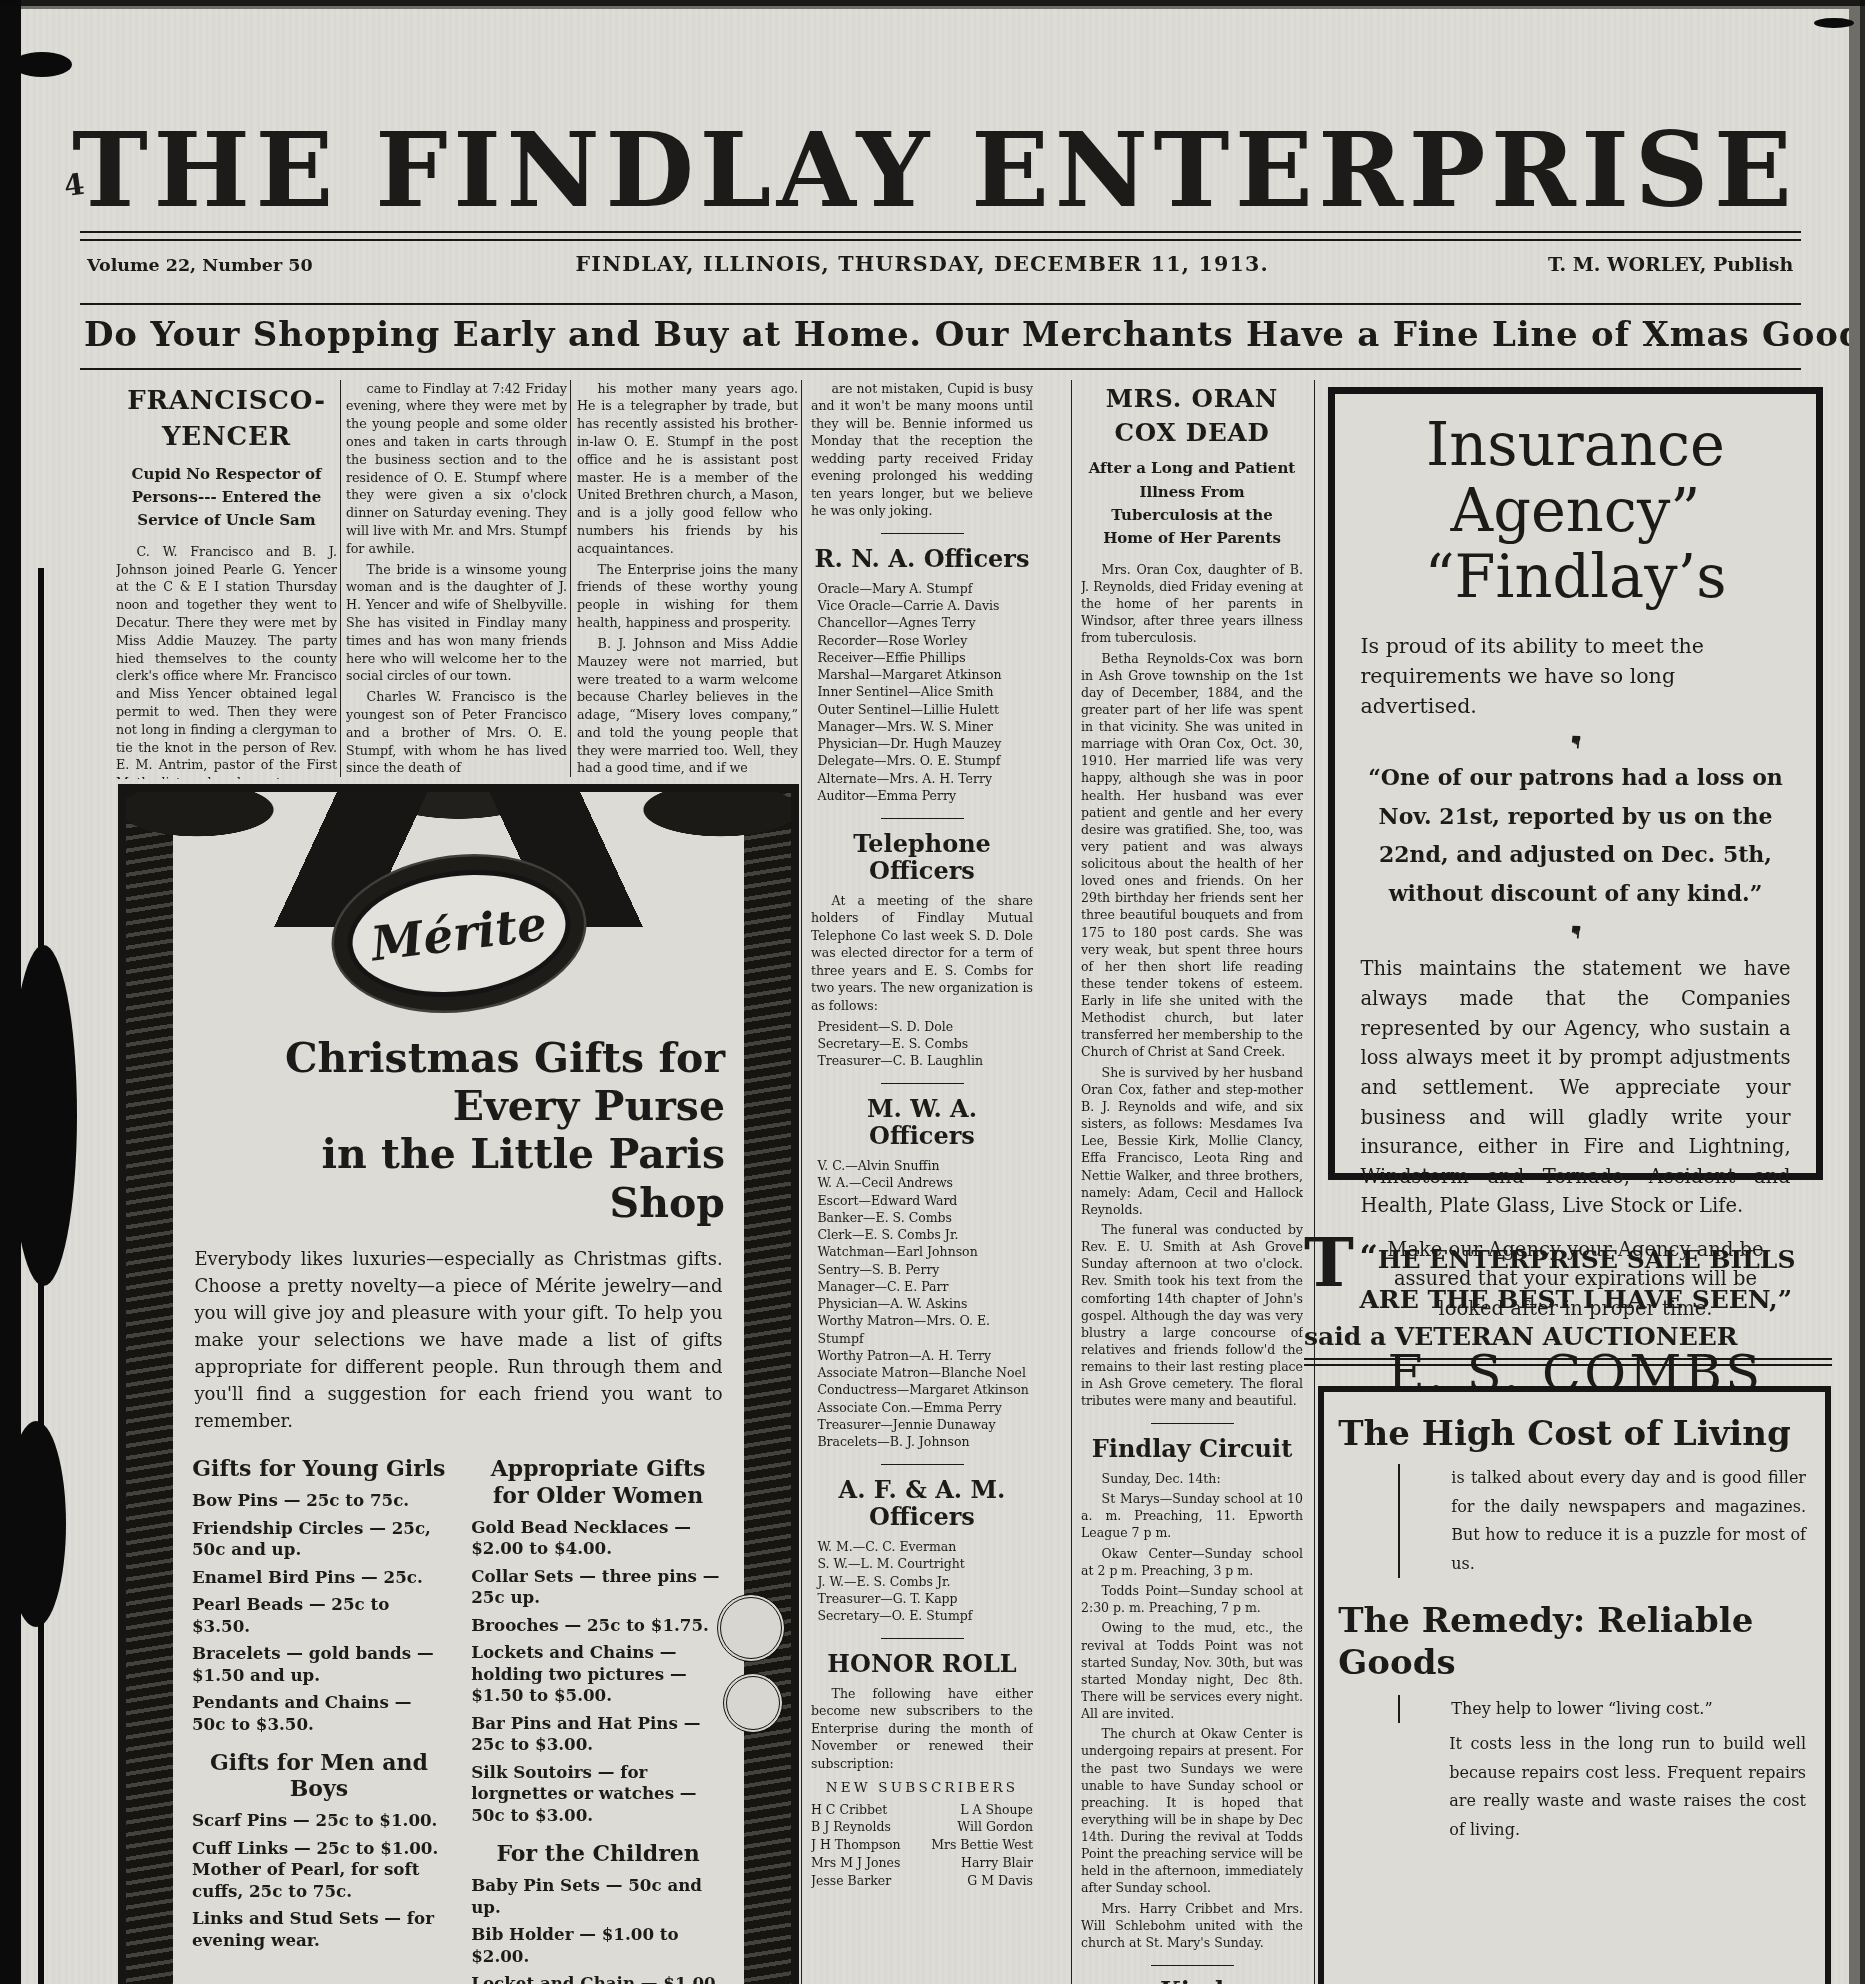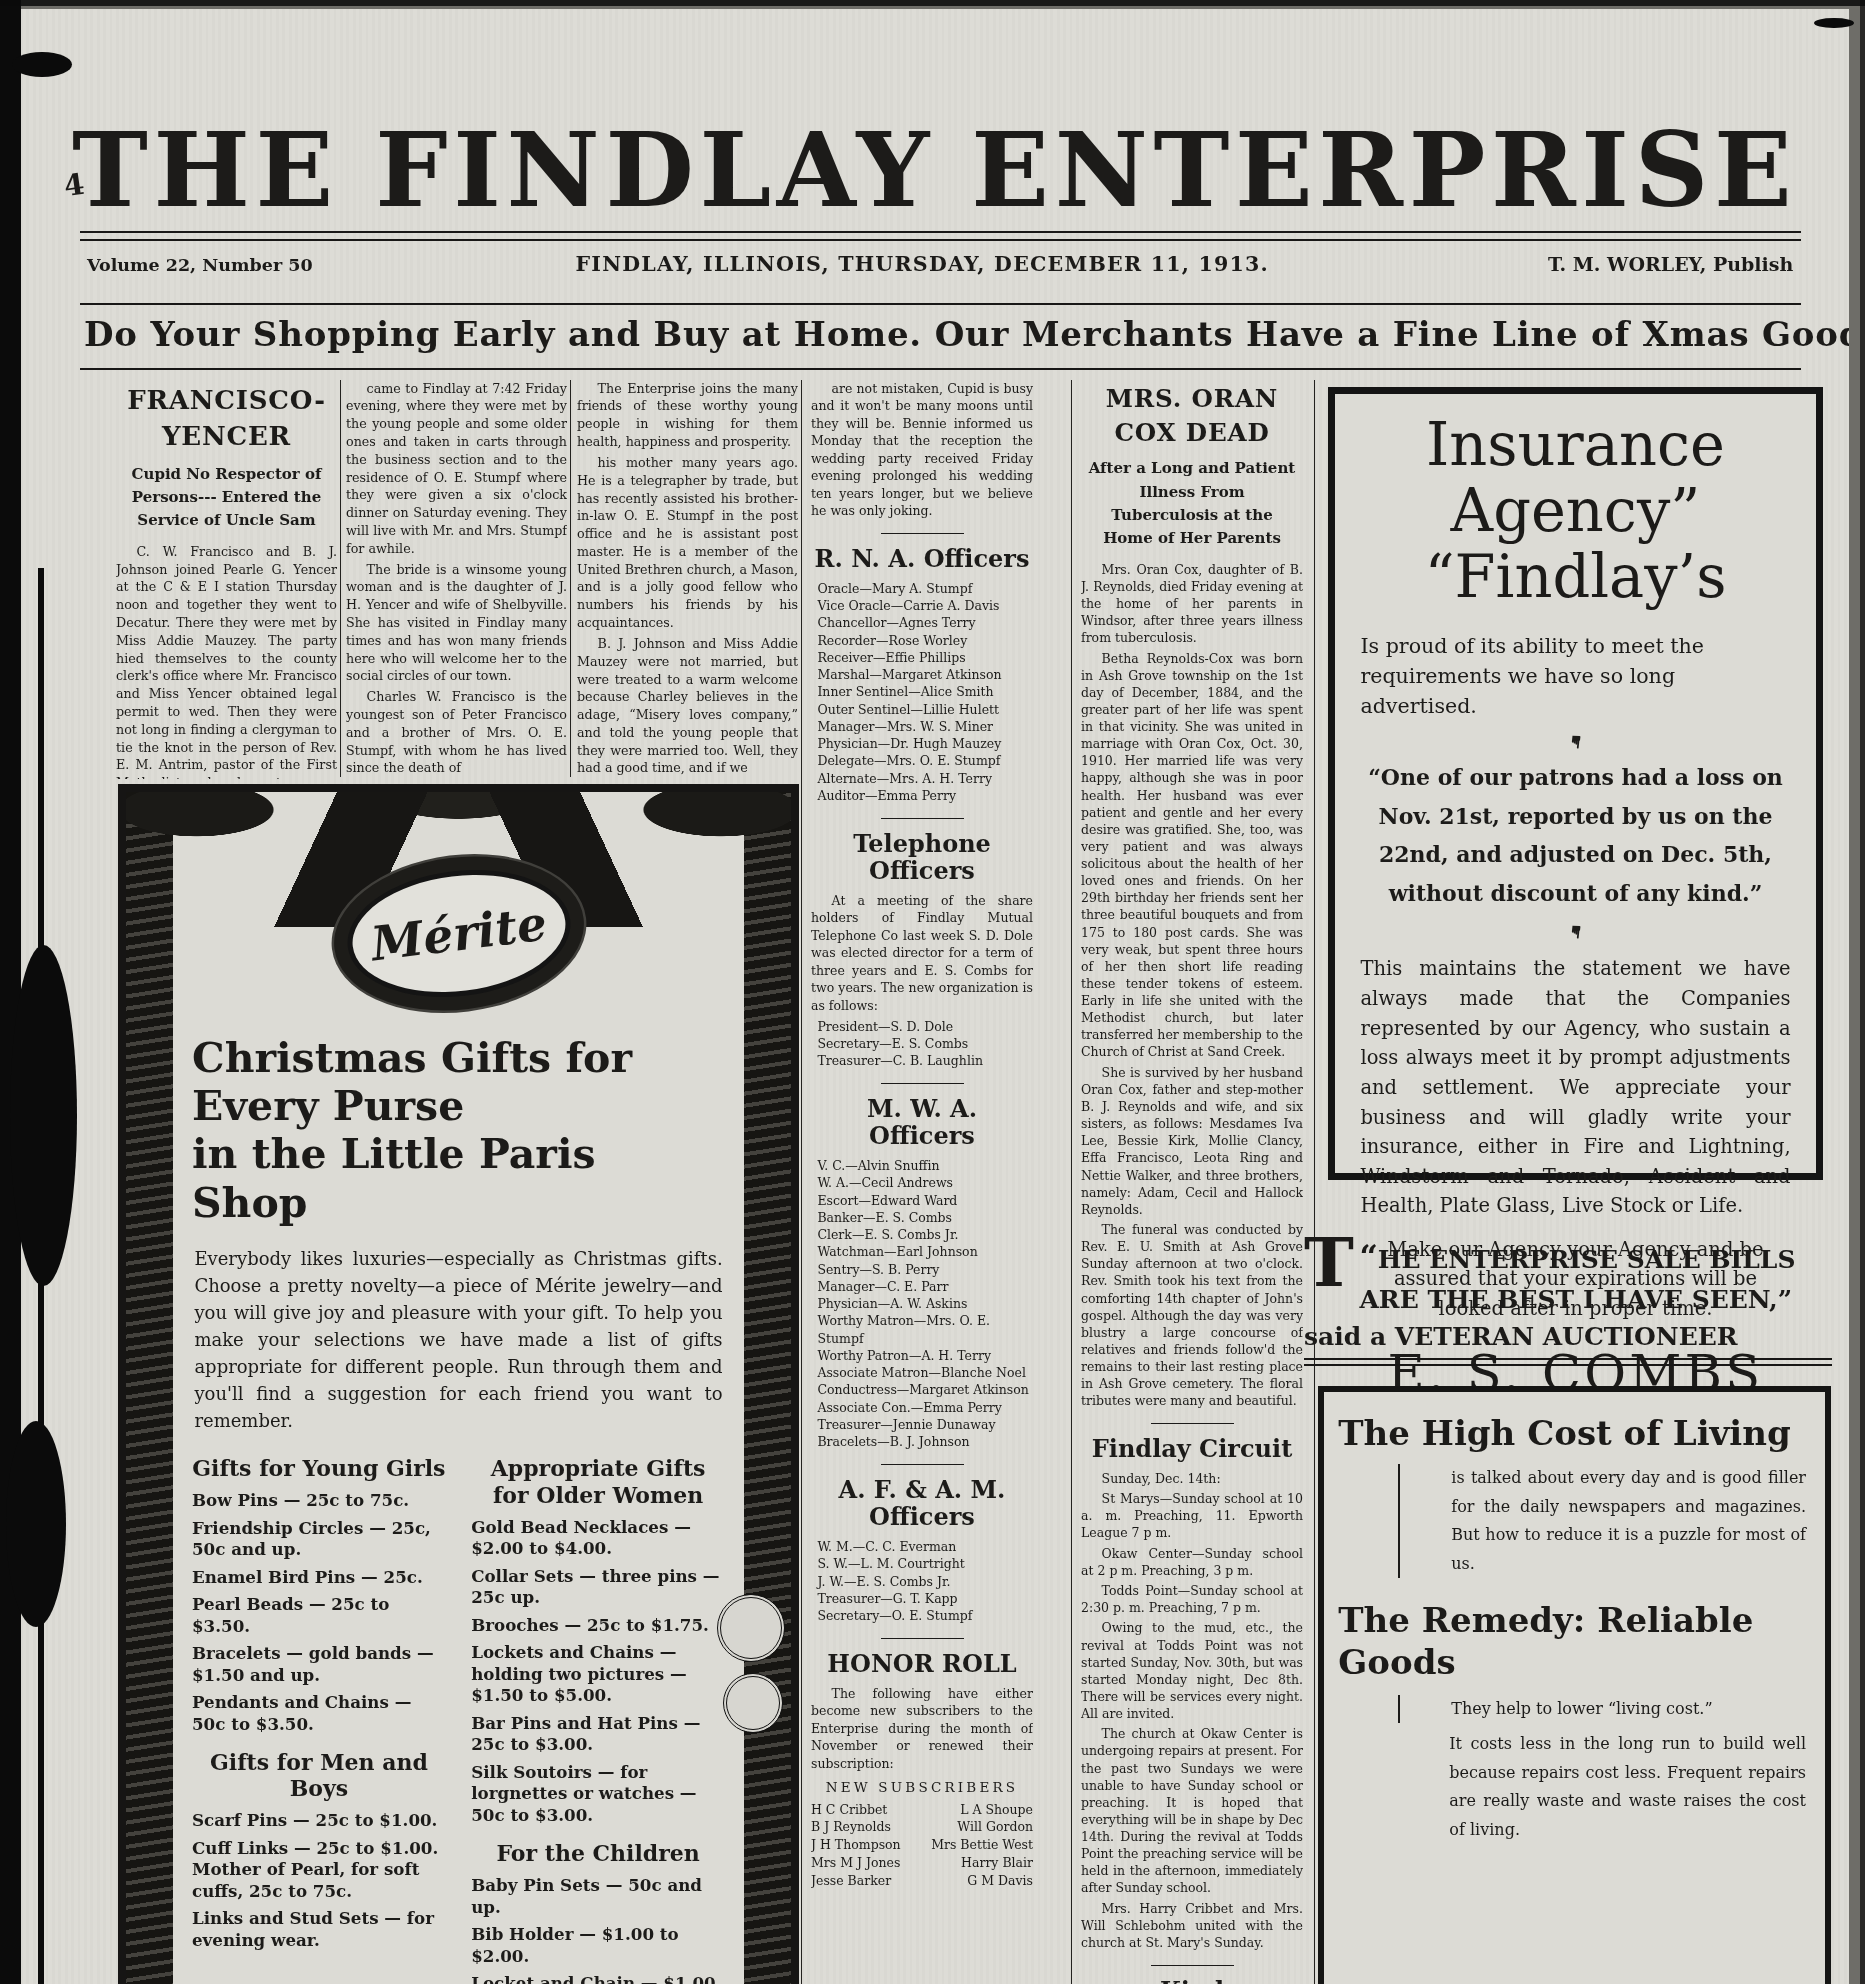--- a/index.html
+++ b/index.html
@@ -47,21 +47,21 @@
      background:linear-gradient(115deg,transparent 30%,#171614 30% 42%,transparent 42%),
                 linear-gradient(65deg,transparent 58%,#171614 58% 70%,transparent 70%),
                 radial-gradient(ellipse 127px 44px at 12% 18%,#1b1a17 60%,transparent 61%),
                 radial-gradient(ellipse 143px 48px at 50% 4%,#21201c 60%,transparent 61%),
                 radial-gradient(ellipse 127px 44px at 88% 18%,#1b1a17 60%,transparent 61%);}
   .merite{position:absolute;left:50%;top:79px;transform:translateX(-50%) rotate(-7deg);width:214px;height:115px;
      background:#e2e1db;border:5.6px solid #141414;border-radius:50%;box-shadow:0 0 0 13.5px #1d1c19,0 0 0 16px #403f3b;
      display:flex;align-items:center;justify-content:center;}
   .merite span{font-style:italic;font-weight:bold;font-size:47px;}
   .paris-inner{padding:4px 66px 0;display:flex;flex-direction:column;flex:1;}
-  .paris-h{font-size:41px;font-weight:bold;text-align:left;line-height:1.18;margin:0;}
+  .paris-h{font-size:41px;font-weight:bold;text-align:right;line-height:1.18;margin:0;}
   .paris-intro{font-size:18px;line-height:1.5;margin:17.5px 2.4px 4px;text-align:justify;}
   .giftcols{display:flex;gap:25.4px;margin-top:4px;}
   .giftcol{flex:1;}
   .gifthead{font-size:22px;font-weight:bold;text-align:center;line-height:1.2;margin:13.5px 0 8.7px;}
   .gift{font-size:16.7px;font-weight:bold;line-height:1.3;margin-bottom:5.6px;text-align:left;}
   
   .insurance{position:absolute;left:1308px;top:378px;width:495px;height:793px;border:7.1px solid #141414;box-sizing:border-box;
     background:#dcdbd5;padding:18px 25.4px;text-align:center;}
   .ins-title{font-size:59px;line-height:1.12;margin:0;}
   .ins-p1{font-size:20.6px;line-height:1.45;margin:22px 0 0;text-align:left;}
@@ -127,22 +127,22 @@
 
     <p class="para">came to Findlay at 7:42 Friday evening, where they were met by the young people and some older ones and taken in carts through the business section and to the residence of O. E. Stumpf where they were given a six o'clock dinner on Saturday evening. They will live with Mr. and Mrs. Stumpf for awhile.</p>
         <p class="para">The bride is a winsome young woman and is the daughter of J. H. Yencer and wife of Shelbyville. She has visited in Findlay many times and has won many friends here who will welcome her to the social circles of our town.</p>
         <p class="para">Charles W. Francisco is the youngest son of Peter Francisco and a brother of Mrs. O. E. Stumpf, with whom he has lived since the death of</p>
       </div>
   </div>
 
   <div class="col" id="colC">
     <div>
 
-    <p class="para">The Enterprise joins the many friends of these worthy young people in wishing for them health, happiness and prosperity.</p>
-        <p class="para">his mother many years ago. He is a telegrapher by trade, but has recently assisted his brother-in-law O. E. Stumpf in the post office and he is assistant post master. He is a member of the United Brethren church, a Mason, and is a jolly good fellow who numbers his friends by his acquaintances.</p>
+    <p class="para">his mother many years ago. He is a telegrapher by trade, but has recently assisted his brother-in-law O. E. Stumpf in the post office and he is assistant post master. He is a member of the United Brethren church, a Mason, and is a jolly good fellow who numbers his friends by his acquaintances.</p>
+        <p class="para">The Enterprise joins the many friends of these worthy young people in wishing for them health, happiness and prosperity.</p>
         <p class="para">B. J. Johnson and Miss Addie Mauzey were not married, but were treated to a warm welcome because Charley believes in the adage, “Misery loves company,” and told the young people that they were married too. Well, they had a good time, and if we</p>
       </div>
   </div>
 
   <div class="col" id="colD">
     <p class="para">are not mistaken, Cupid is busy and it won't be many moons until they will be. Bennie informed us Monday that the reception the wedding party received Friday evening prolonged his wedding ten years longer, but we believe he was only joking.</p>
 
     <div class="sechead">R. N. A. Officers</div>
     <div>
 

